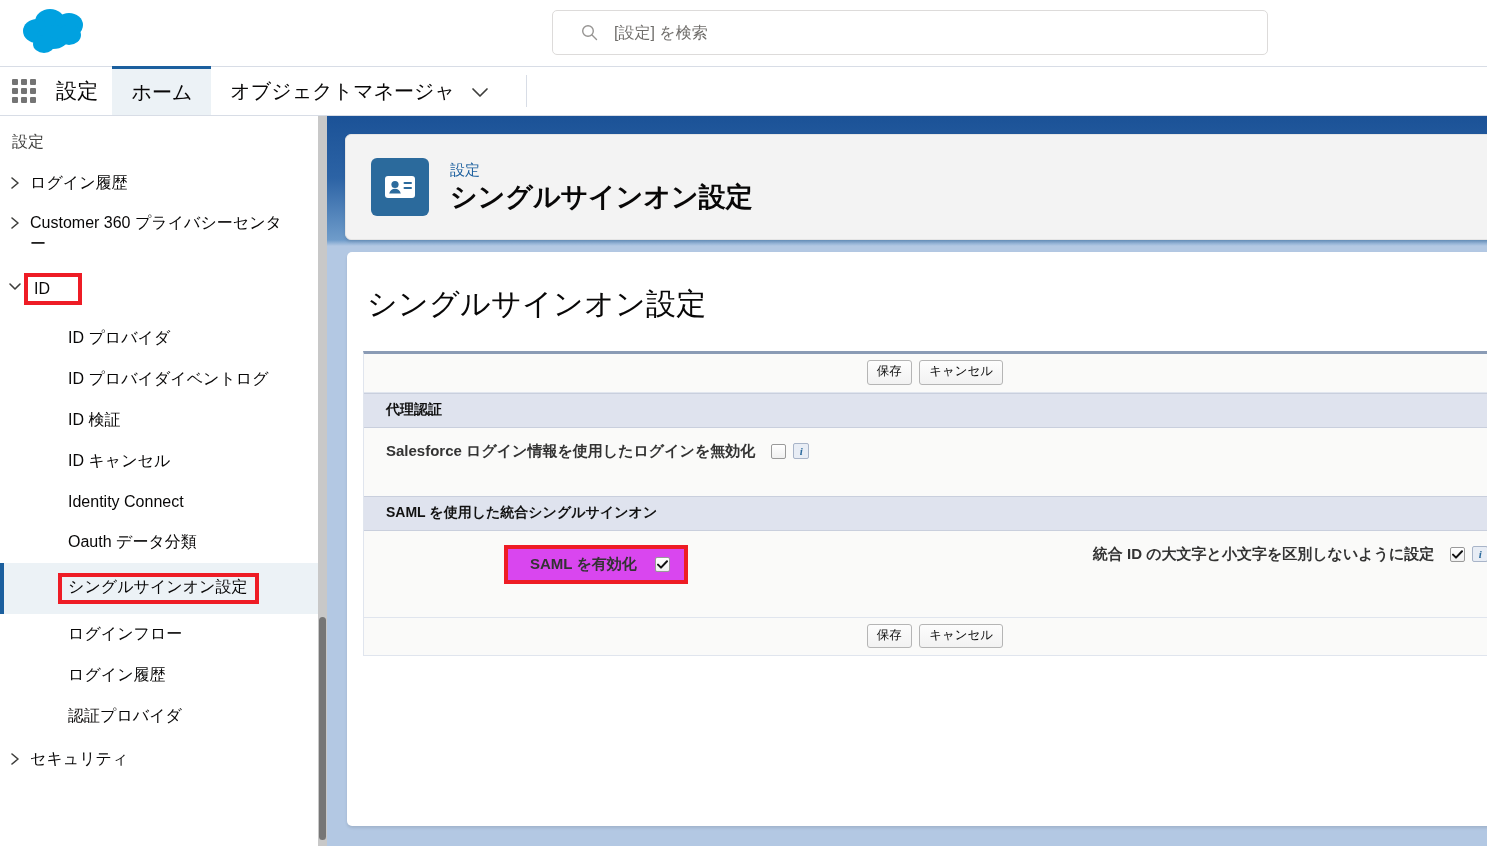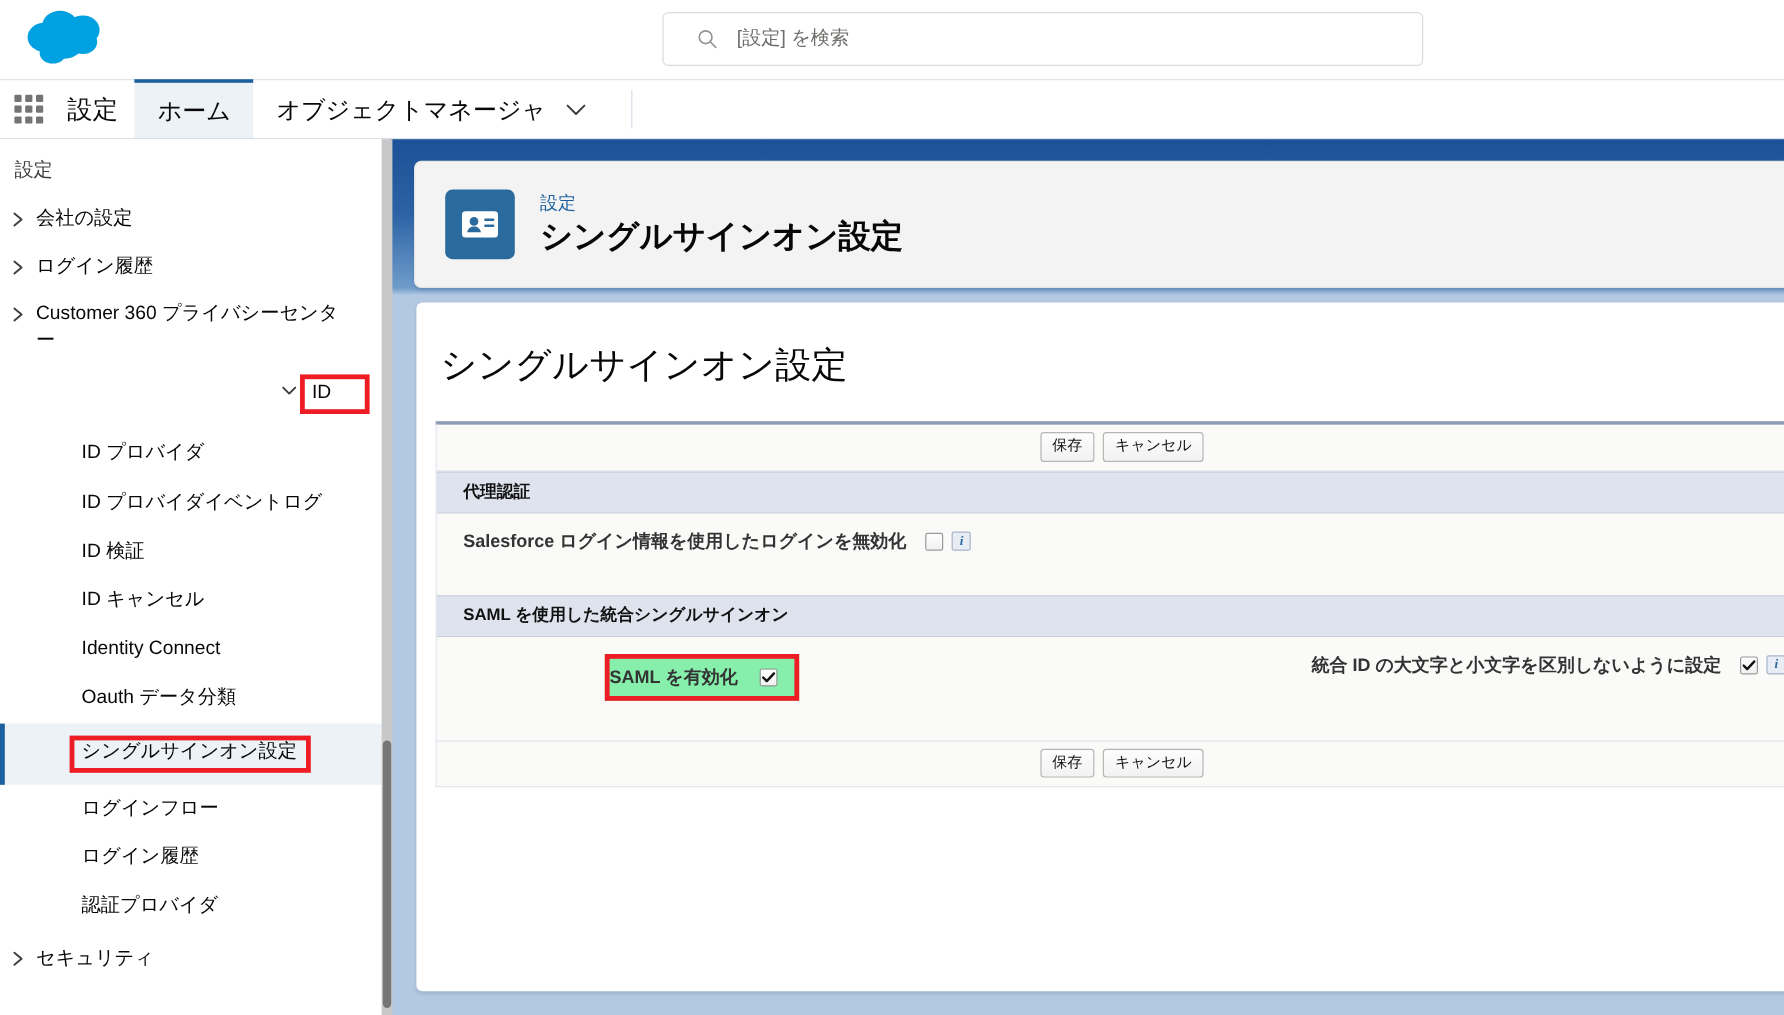--- a/index.html
+++ b/index.html
@@ -15,21 +15,21 @@
   
   #global-header {
     position: absolute; left: 0; top: 0; width: 1487px; height: 67px;
     background: #ffffff;
     border-bottom: 1px solid #d8dde6;
   }
   #sf-logo {
     position: absolute; left: 20px; top: 6px; width: 74px; height: 54px;
   }
   #search-wrap {
-    position: absolute; left: 552px; top: 10px; width: 634px; height: 45px;
+    position: absolute; left: 552px; top: 10px; width: 716px; height: 45px;
     border: 1px solid #dddbda; border-radius: 5px; background: #fff;
     display: flex; align-items: center; cursor: text;
   }
   #search-wrap .mag { margin-left: 28px; flex: 0 0 auto; display:flex; }
   #search-input {
     border: none; outline: none; background: transparent;
     font-family: "Liberation Sans", sans-serif;
     font-size: 16px; color: #3e3e3c; margin-left: 16px; flex: 1 1 auto;
     height: 100%;
   }
@@ -194,22 +194,22 @@
   .cb .tick { display: none; }
   .cb.checked .tick { display: block; }
   .info {
     width: 16px; height: 16px; margin-left: 7px; border-radius: 2px;
     border: 1px solid #a8b4c8; background: #e8edf5;
     color: #2b6a9c; font-size: 11px; font-weight: bold; font-style: italic;
     display: inline-flex; align-items: center; justify-content: center;
     flex: 0 0 16px; cursor: pointer; font-family: "Liberation Serif", serif;
   }
   .saml-hl {
-    border: 4px solid #ee1c25; padding: 6px 14px 6px 0; display: inline-flex;
-    align-items: center; margin-left: 140px; background: #86efac;
+    border: 4px solid #ee1c25; padding: 6px 14px 6px 22px; display: inline-flex;
+    align-items: center; margin-left: 140px; background: #d946ef;
   }
   .saml-hl .cb { margin-left: 18px; }
   .spacer-row { height: 16px; background: #fafaf9; }
 </style>
 </head>
 <body>
 
 <div id="global-header">
 
   <div id="sf-logo">
@@ -266,48 +266,40 @@
   </div>
 
   <div id="nav-divider"></div>
 </div>
 
 <div id="backdrop"></div>
 
 <div id="sidebar">
   <div id="sidebar-title">設定</div>
 
+
   <div class="nav-row nav-top">
     <span class="chev">
       <svg width="11" height="14" viewBox="0 0 11 14" aria-hidden="true">
         <polyline points="2,2 8,7 2,12" fill="none" stroke="#3e3e3c" stroke-width="1.6" stroke-linecap="round" stroke-linejoin="round"></polyline>
       </svg>
     </span>
-    <span class="label">会社の設定</span>
+    <span class="label">ログイン履歴</span>
   </div>
 
   <div class="nav-row nav-top">
     <span class="chev">
       <svg width="11" height="14" viewBox="0 0 11 14" aria-hidden="true">
         <polyline points="2,2 8,7 2,12" fill="none" stroke="#3e3e3c" stroke-width="1.6" stroke-linecap="round" stroke-linejoin="round"></polyline>
       </svg>
     </span>
-    <span class="label">ログイン履歴</span>
-  </div>
-
-  <div class="nav-row nav-top">
-    <span class="chev">
-      <svg width="11" height="14" viewBox="0 0 11 14" aria-hidden="true">
-        <polyline points="2,2 8,7 2,12" fill="none" stroke="#3e3e3c" stroke-width="1.6" stroke-linecap="round" stroke-linejoin="round"></polyline>
-      </svg>
-    </span>
     <span class="label">Customer 360 プライバシーセンター</span>
   </div>
 
-  <div class="nav-row nav-top" style="padding-bottom:13px;justify-content:flex-end;">
+  <div class="nav-row nav-top" style="padding-bottom:13px;">
     <span class="chev" style="padding-top:9px;">
       <svg width="14" height="10" viewBox="0 0 14 10" aria-hidden="true">
         <polyline points="2,2 7,7 12,2" fill="none" stroke="#3e3e3c" stroke-width="1.6" stroke-linecap="round" stroke-linejoin="round"></polyline>
       </svg>
     </span>
     <span class="redbox-inline">
       <span class="label">ID</span>
     </span>
   </div>
 

